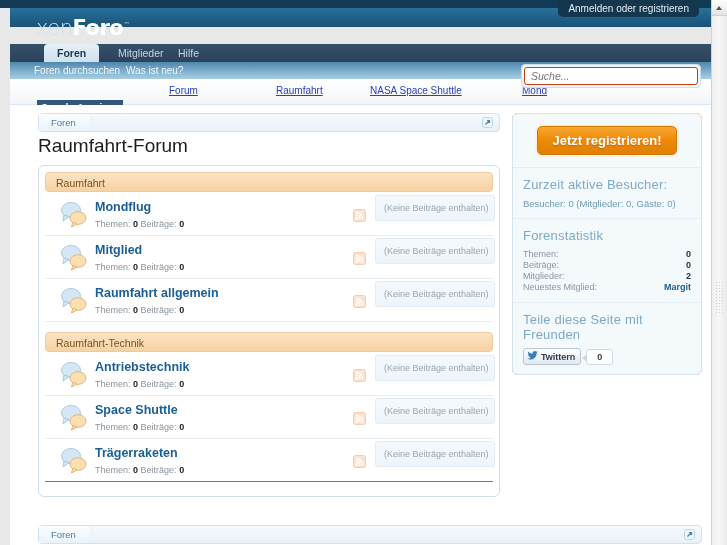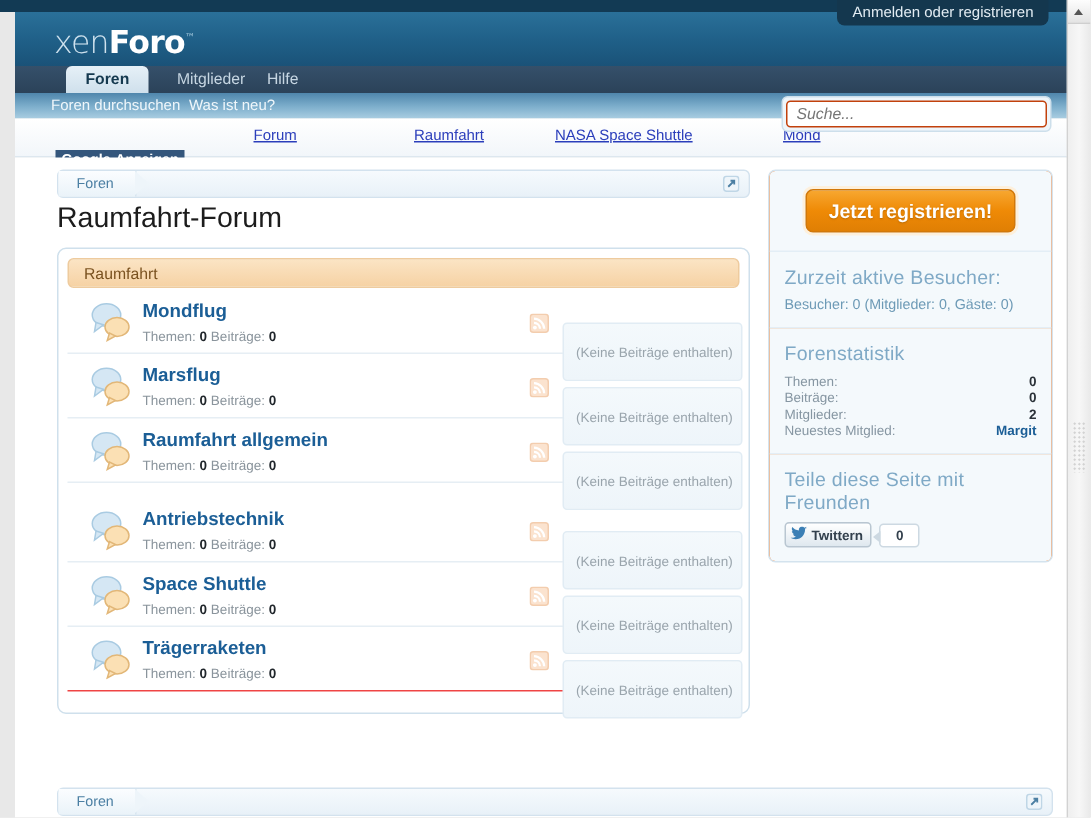--- a/index.html
+++ b/index.html
@@ -51,21 +51,21 @@
     position: absolute; right: 12px; top: 0; height: 17px;
     background: #14374e;
     border-bottom-left-radius: 5px; border-bottom-right-radius: 5px;
     padding: 0 10px; display: flex; align-items: center;
     z-index: 6;
   }
   .loginbar span { color: #e2ecf3; font-size: 10px; white-space: nowrap; }
 
   
   .header {
-    position: absolute; left: 10px; top: 8px; width: 701px; height: 36px;
+    position: absolute; left: 10px; top: 8px; width: 701px; height: 19px;
     background: linear-gradient(to bottom, #2a7099 0%, #1f5f87 55%, #1a5278 100%);
   }
   .logo {
     position: absolute; left: 26px; top: 8px;
     font-size: 21px; letter-spacing: -0.5px; color: #ffffff;
     font-family: "DejaVu Sans", sans-serif;
   }
   .logo .thin { font-weight: 300; color: #cfe2ee; }
   .logo .bold { font-weight: 700; color: #ffffff; }
   .logo .tm { font-size: 7px; vertical-align: super; color: #9dc3d9; }
@@ -195,21 +195,21 @@
     display: block; font-size: 12.5px; font-weight: bold;
     color: #1b5e96; text-decoration: none; cursor: pointer;
     line-height: 16px;
   }
   .node-stats {
     display: block; font-size: 9px; color: #8a949c; margin-top: 4px;
   }
   .node-stats b { color: #20262b; font-weight: bold; }
   .node-rss { position: absolute; left: 308px; top: 16px; width: 13px; height: 13px; cursor: pointer; }
   .node-last {
-    position: absolute; left: 330px; top: 22px; width: 120px; height: 39px;
+    position: absolute; left: 330px; top: 2px; width: 120px; height: 26px;
     background: linear-gradient(to bottom, #f4f9fc, #eef5fa);
     border: 1px solid #e1ecf4; border-radius: 3px;
     font-size: 9px; color: #9aa5ad;
     display: flex; align-items: center; padding-left: 8px;
   }
 
   
   .sidebar {
     position: absolute; left: 502px; top: 8px; width: 190px;
     border: 1px solid #d4e3ee; border-radius: 5px;
@@ -341,21 +341,21 @@
             <div class="node-last">(Keine Beiträge enthalten)</div>
           </div>
           <div class="node">
             <div class="node-icon"><svg width="30" height="28" viewBox="0 0 30 28">
   <ellipse cx="12" cy="10" rx="9.5" ry="7.5" fill="#d5e7f4" stroke="#a9cbe2" stroke-width="1"></ellipse>
   <path d="M5 15 L4 21 L10 16.5 Z" fill="#d5e7f4" stroke="#a9cbe2" stroke-width="1"></path>
   <ellipse cx="19" cy="18" rx="8" ry="6.3" fill="#fbe0b4" stroke="#e2b778" stroke-width="1"></ellipse>
   <path d="M14 22 L12.5 27 L18 24 Z" fill="#fbe0b4" stroke="#e2b778" stroke-width="1"></path>
 </svg></div>
             <div class="node-text">
-              <a class="node-title">Marsflug</a>
+              <a class="node-title">Mitglied</a>
               <span class="node-stats"><span>Themen:</span> <b>0</b> <span>Beiträge:</span> <b>0</b></span>
             </div>
             <div class="node-rss"><svg width="13" height="13" viewBox="0 0 13 13">
   <rect x="0.5" y="0.5" width="12" height="12" rx="2" fill="#fbe3cf" stroke="#f3cdae"></rect>
   <circle cx="3.6" cy="9.4" r="1.3" fill="#ffffff"></circle>
   <path d="M3 6.2a4.2 4.2 0 0 1 4 4" stroke="#ffffff" stroke-width="1.5" fill="none"></path>
   <path d="M3 3.4a7 7 0 0 1 6.8 6.8" stroke="#ffffff" stroke-width="1.5" fill="none"></path>
 </svg></div>
             <div class="node-last">(Keine Beiträge enthalten)</div>
           </div>
@@ -372,20 +372,21 @@
             </div>
             <div class="node-rss"><svg width="13" height="13" viewBox="0 0 13 13">
   <rect x="0.5" y="0.5" width="12" height="12" rx="2" fill="#fbe3cf" stroke="#f3cdae"></rect>
   <circle cx="3.6" cy="9.4" r="1.3" fill="#ffffff"></circle>
   <path d="M3 6.2a4.2 4.2 0 0 1 4 4" stroke="#ffffff" stroke-width="1.5" fill="none"></path>
   <path d="M3 3.4a7 7 0 0 1 6.8 6.8" stroke="#ffffff" stroke-width="1.5" fill="none"></path>
 </svg></div>
             <div class="node-last">(Keine Beiträge enthalten)</div>
           </div>
           <div class="cat-gap"></div>
+          <div class="category">Raumfahrt-Technik</div>
           <div class="node">
             <div class="node-icon"><svg width="30" height="28" viewBox="0 0 30 28">
   <ellipse cx="12" cy="10" rx="9.5" ry="7.5" fill="#d5e7f4" stroke="#a9cbe2" stroke-width="1"></ellipse>
   <path d="M5 15 L4 21 L10 16.5 Z" fill="#d5e7f4" stroke="#a9cbe2" stroke-width="1"></path>
   <ellipse cx="19" cy="18" rx="8" ry="6.3" fill="#fbe0b4" stroke="#e2b778" stroke-width="1"></ellipse>
   <path d="M14 22 L12.5 27 L18 24 Z" fill="#fbe0b4" stroke="#e2b778" stroke-width="1"></path>
 </svg></div>
             <div class="node-text">
               <a class="node-title">Antriebstechnik</a>
               <span class="node-stats"><span>Themen:</span> <b>0</b> <span>Beiträge:</span> <b>0</b></span>

